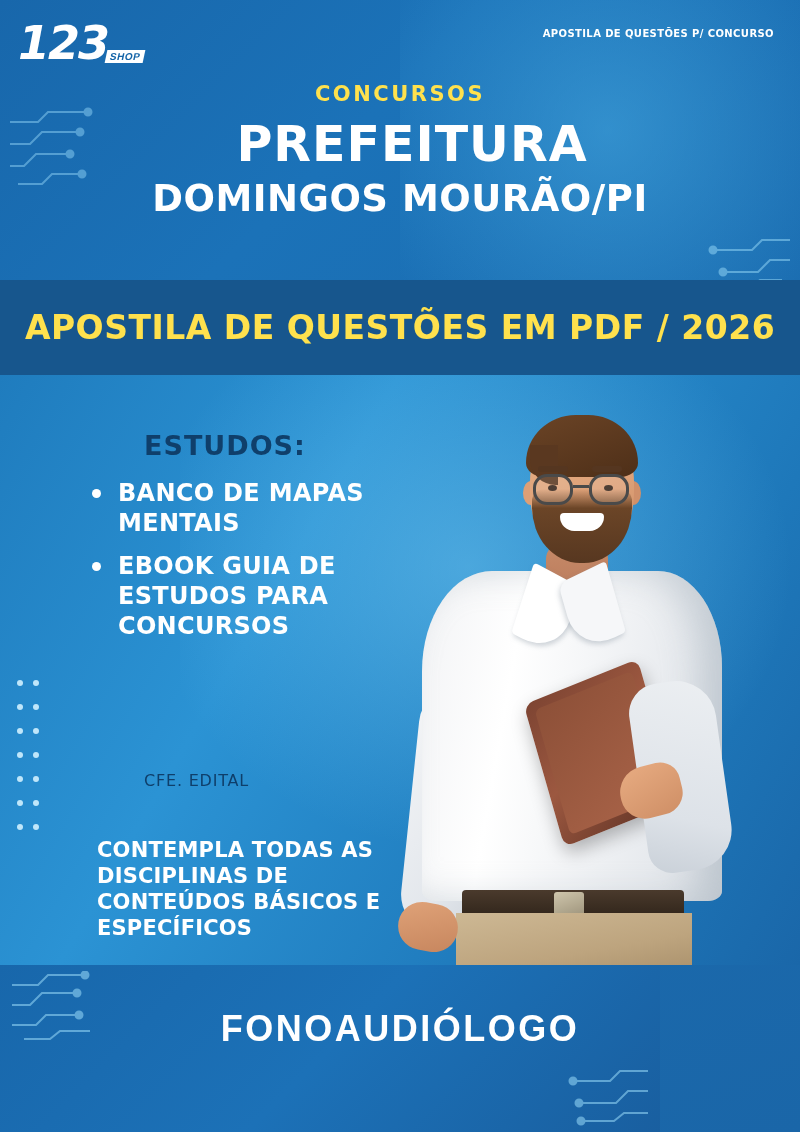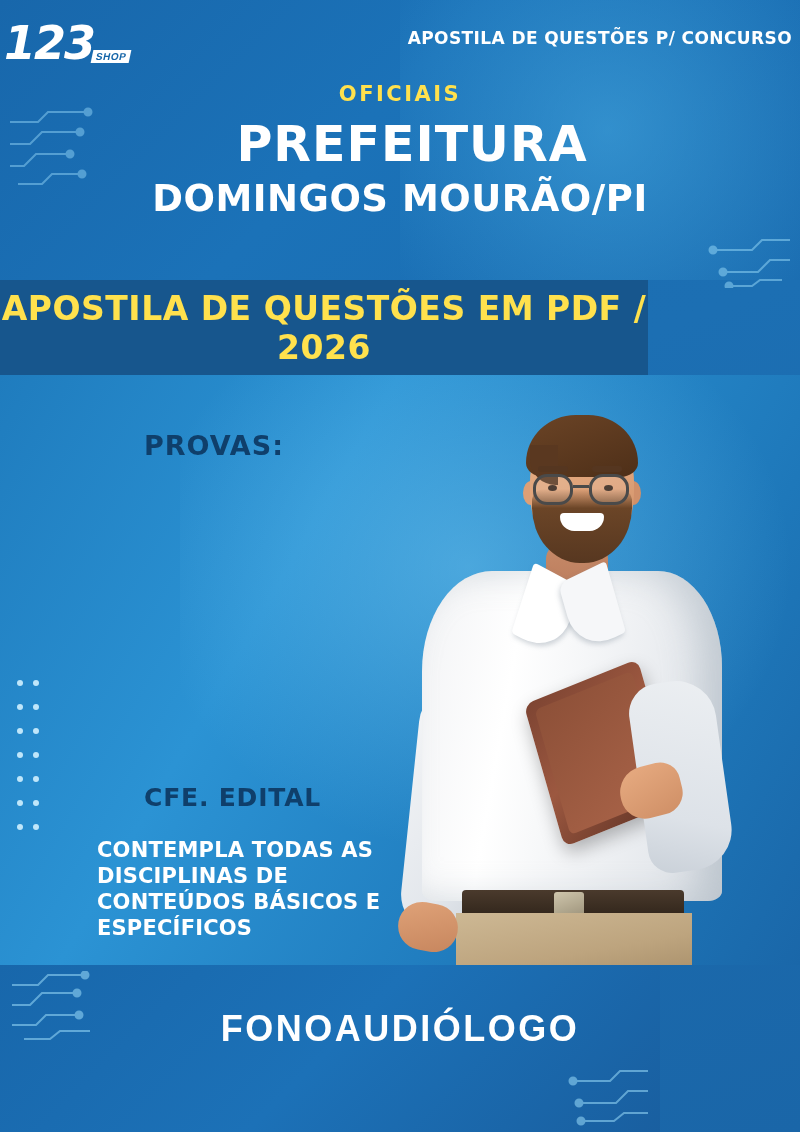--- a/index.html
+++ b/index.html
@@ -33,21 +33,21 @@
     content: "";
     position: absolute;
     top: -80px; right: -120px;
     width: 520px; height: 420px;
     background: radial-gradient(circle at 40% 50%, rgba(70,170,225,0.55), rgba(70,170,225,0) 68%);
   }
 
   
   .logo {
     position: absolute;
-    top: 18px; left: 4px;
+    top: 18px; left: 18px;
     width: 132px; height: 52px;
   }
   .logo-text {
     font-family: "DejaVu Sans", sans-serif;
     font-size: 46px;
     font-weight: 900;
     font-style: italic;
     color: #ffffff;
     letter-spacing: -2px;
     line-height: 50px;
@@ -59,23 +59,23 @@
     color: #1565a8;
     font-size: 10px;
     font-weight: 900;
     letter-spacing: 0.5px;
     padding: 1px 4px;
     transform: skewX(-12deg);
   }
 
   .top-right-label {
     position: absolute;
-    top: 28px; right: 8px;
-    color: #ffffff;
-    font-size: 17px;
+    top: 28px; right: 26px;
+    color: #ffffff;
+    font-size: 10px;
     font-weight: 700;
     letter-spacing: 0.4px;
     text-transform: uppercase;
     font-family: "DejaVu Sans", sans-serif;
   }
 
   .concurso-kicker {
     position: absolute;
     top: 82px; left: 0; width: 800px;
     text-align: center;
@@ -107,21 +107,21 @@
     font-weight: 900;
     letter-spacing: 0.5px;
     line-height: 54px;
     font-family: "DejaVu Sans", sans-serif;
   }
 
   
   .mid-band {
     position: absolute;
     top: 280px; left: 0;
-    width: 648px; height: 95px;
+    width: 800px; height: 95px;
     background: #17568d;
     display: flex;
     align-items: center;
     justify-content: center;
   }
   .mid-band-text {
     color: #ffe14d;
     font-size: 33px;
     font-weight: 900;
     letter-spacing: 0.5px;
@@ -177,24 +177,24 @@
     content: "";
     position: absolute;
     left: 8px; top: 11px;
     width: 9px; height: 9px;
     border-radius: 50%;
     background: #ffffff;
   }
 
   .edital-title {
     position: absolute;
-    top: 408px; left: 144px;
+    top: 396px; left: 144px;
     color: #0f3f6b;
-    font-size: 25px;
-    font-weight: 700;
+    font-size: 16px;
+    font-weight: 400;
     letter-spacing: 0.8px;
     font-family: "DejaVu Sans", sans-serif;
   }
   .edital-text {
     position: absolute;
     top: 462px; left: 97px;
     width: 330px;
     color: #ffffff;
     font-size: 21px;
     font-weight: 900;
@@ -431,21 +431,21 @@
 
   <div class="top-band">
 
     <div class="logo">
       <div class="logo-text">123</div>
       <div class="logo-shop">SHOP</div>
     </div>
 
     <div class="top-right-label">APOSTILA DE QUESTÕES P/ CONCURSO</div>
 
-    <div class="concurso-kicker">OFICIAIS</div>
+    <div class="concurso-kicker">CONCURSOS</div>
     <div class="title-1">PREFEITURA</div>
     <div class="title-2">DOMINGOS MOURÃO/PI</div>
 
     <div class="circuit c-topleft">
       <svg width="120" height="120" viewBox="0 0 120 120" fill="none" stroke="#8fd2f5" stroke-width="2">
         <path d="M2 18 L30 18 L40 8 L78 8"></path>
         <path d="M2 40 L22 40 L34 28 L70 28"></path>
         <path d="M2 62 L16 62 L28 50 L60 50"></path>
         <path d="M10 80 L34 80 L44 70 L72 70"></path>
         <circle cx="80" cy="8" r="3.5" fill="#8fd2f5"></circle>
@@ -466,23 +466,25 @@
       <circle cx="47" cy="56" r="3.5" fill="#9adcfa"></circle>
     </svg>
   </div>
 
   <div class="mid-band">
     <div class="mid-band-text">APOSTILA DE QUESTÕES EM PDF / 2026</div>
   </div>
 
   <div class="body-band">
 
-    <div class="brindes-title">PROVAS:</div>
+    <div class="brindes-title">ESTUDOS:</div>
 
     <ul class="brindes-list">
+      <li>BANCO DE MAPAS MENTAIS</li>
+      <li>EBOOK GUIA DE ESTUDOS PARA CONCURSOS</li>
     </ul>
 
     <div class="edital-title">CFE. EDITAL</div>
     <div class="edital-text">CONTEMPLA TODAS AS DISCIPLINAS DE CONTEÚDOS BÁSICOS E ESPECÍFICOS</div>
 
     <div class="dots-left" style="top:300px;left:14px;">
       <svg width="34" height="180" viewBox="0 0 34 180" fill="#bfe6fa">
         <circle cx="6" cy="8" r="3"></circle>
           <circle cx="22" cy="8" r="3"></circle>
         <circle cx="6" cy="32" r="3"></circle>

